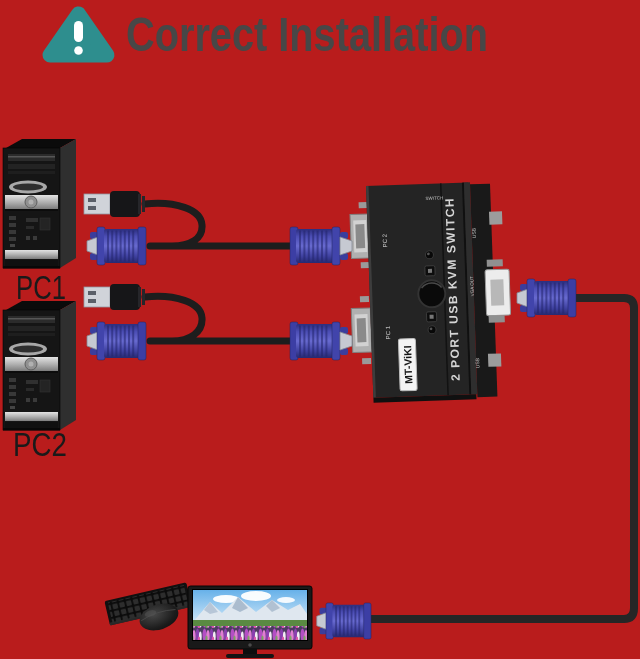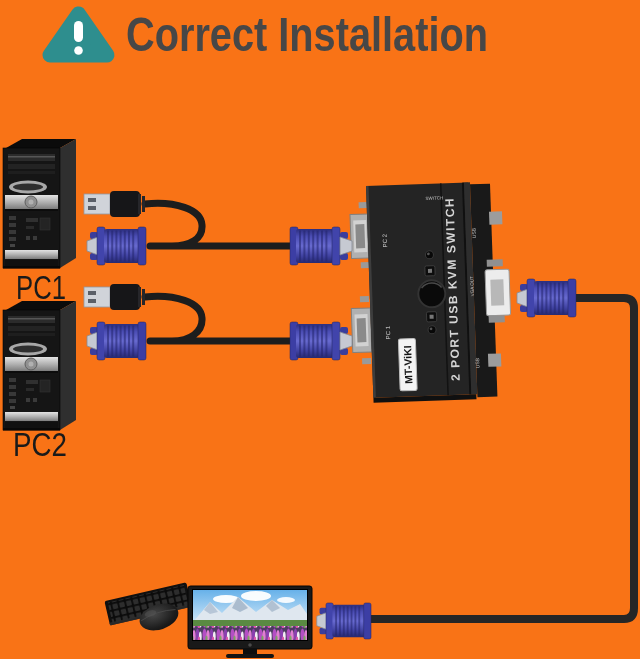--- a/index.html
+++ b/index.html
@@ -1,16 +1,16 @@
 <!DOCTYPE html>
 <html><head>
 <meta charset="utf-8">
 <style>
   html,body{margin:0;padding:0;background:#fff;}
-  .canvas{position:relative;width:640px;height:659px;background:#f97316;overflow:hidden;
+  .canvas{position:relative;width:640px;height:659px;background:#b91c1c;overflow:hidden;
           font-family:"Liberation Sans",sans-serif;}
   svg text{font-family:"Liberation Sans",sans-serif;}
 </style>
 </head>
 <body>
 
 <div class="canvas">
 <svg width="640" height="659" viewBox="0 0 640 659">
   <defs>
     <linearGradient id="silverG" x1="0" y1="0" x2="0" y2="1">

